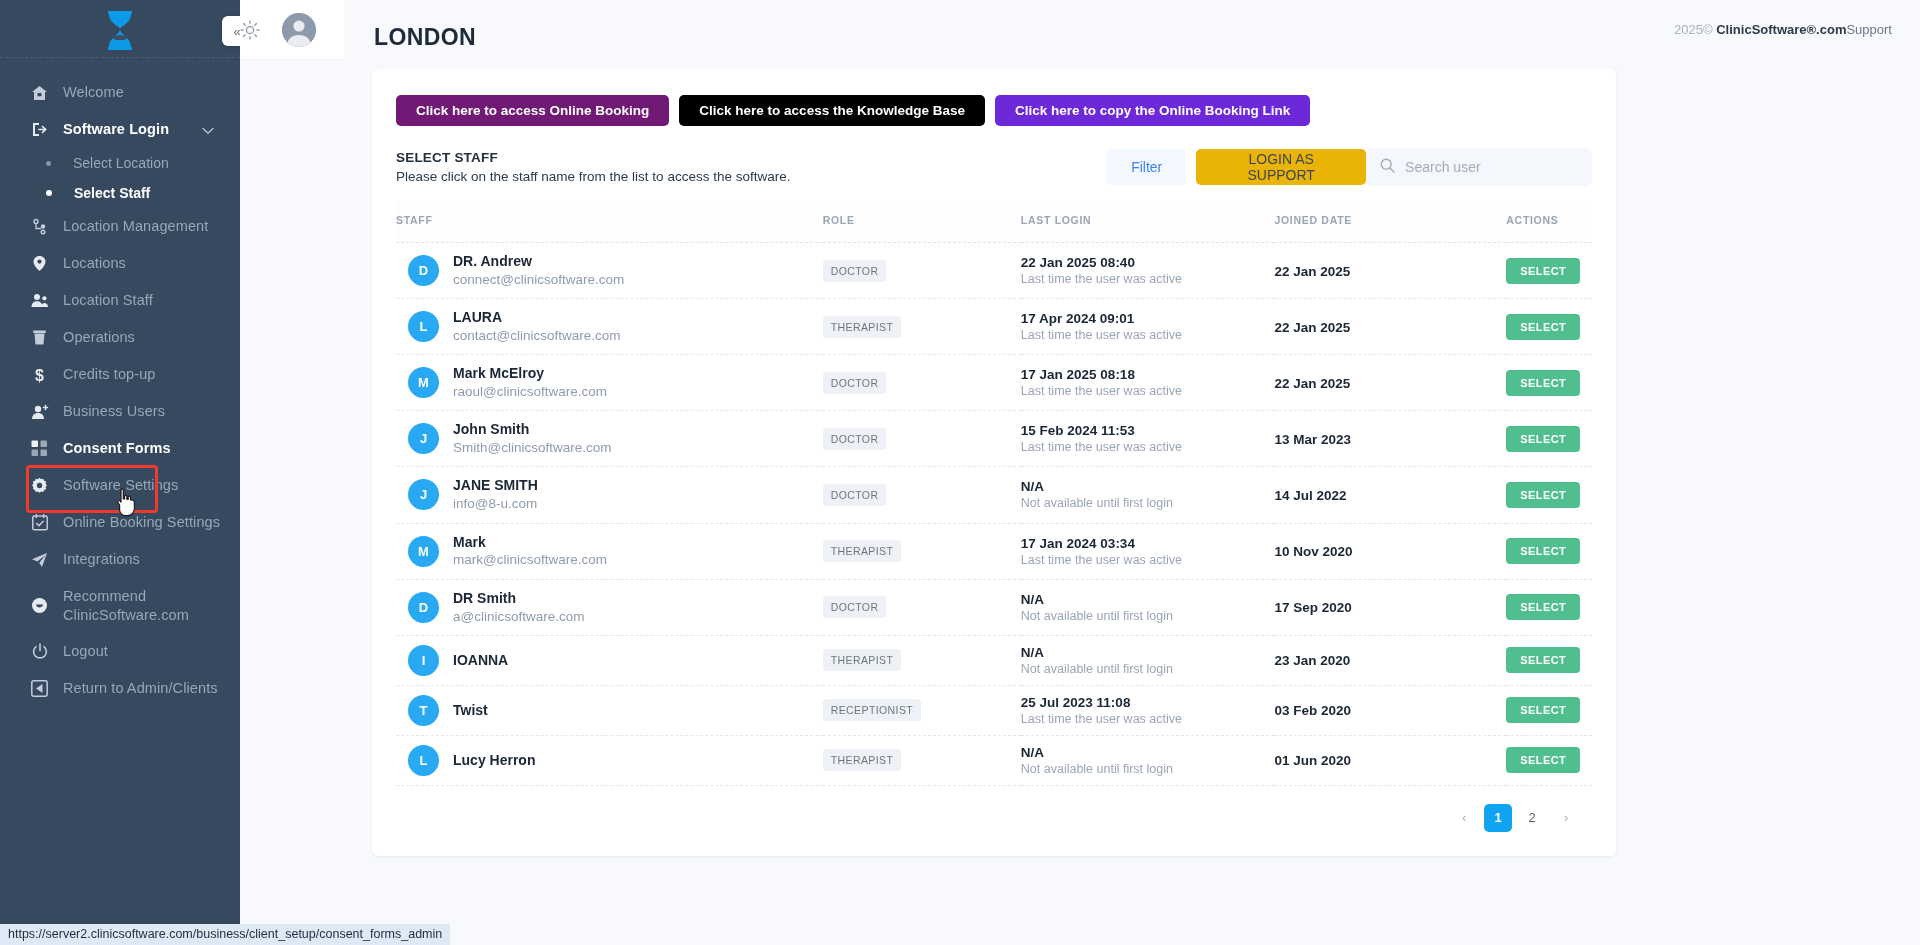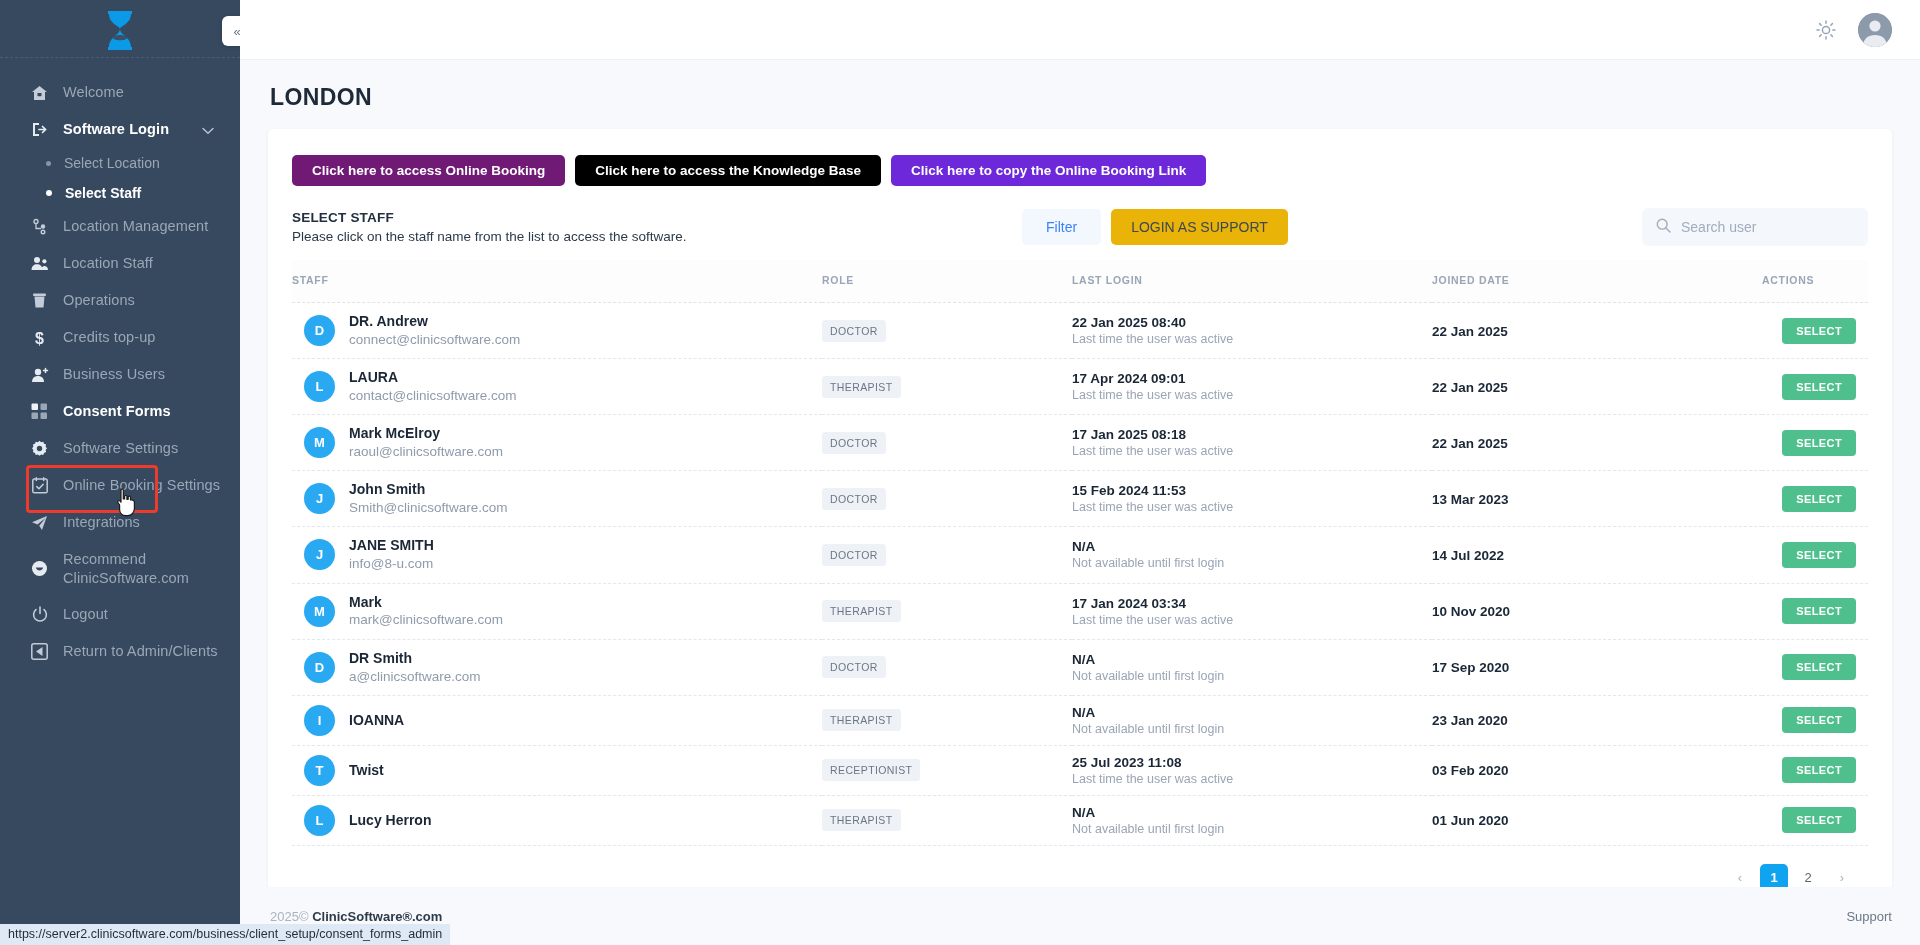--- a/index.html
+++ b/index.html
@@ -34,21 +34,21 @@
     cursor: pointer; position: relative;
     min-height: 36px;
   }
   .nav-item.active-parent { color: #ffffff; font-weight: bold; }
   .nav-icon { width: 19px; height: 19px; display: inline-flex; align-items: center; justify-content: center; flex: 0 0 19px; }
   .nav-icon svg { display: block; }
   .nav-label { line-height: 1.28; }
   .chev { position: absolute; right: 26px; top: 50%; transform: translateY(-50%); opacity: .85; }
 
   .sub-item {
-    display: flex; align-items: center; gap: 13px;
+    display: flex; align-items: center; gap: 22px;
     padding: 7px 0 7px 46px;
     color: #9aa7b6; font-size: 14px; cursor: pointer;
   }
   .sub-item .dot { width: 5px; height: 5px; border-radius: 50%; background: #8795a5; flex: 0 0 5px; }
   .sub-item.current { color: #ffffff; font-weight: bold; }
   .sub-item.current .dot { background: #ffffff; width: 6px; height: 6px; flex: 0 0 6px; }
 
   .nav-highlight {
     position: absolute;
     left: 26px; top: 465px; width: 132px; height: 48px;
@@ -62,21 +62,21 @@
 
   .collapse-btn {
     position: absolute; left: 222px; top: 16px;
     width: 30px; height: 30px; border-radius: 6px;
     background: #ffffff; box-shadow: 0 1px 4px rgba(0,0,0,.16);
     display: flex; align-items: center; justify-content: center;
     color: #64748b; font-size: 13px; cursor: pointer; z-index: 40;
   }
 
   
-  .main { flex: 1; height: 945px; background: #f7f9fc; display: flex; flex-direction: column; position: relative; }
+  .main { flex: 1; height: 945px; background: #f7f9fc; display: flex; flex-direction: row; position: relative; }
   .topbar {
     height: 60px; background: #ffffff; display: flex; align-items: center;
     justify-content: flex-end; padding-right: 28px; gap: 22px;
     border-bottom: 1px solid #eef1f5;
   }
   .sun-btn { color: #9aa5b4; cursor: pointer; display: flex; align-items: center; }
   .avatar-top {
     width: 34px; height: 34px; border-radius: 50%; background: #8d9aab;
     display: flex; align-items: flex-end; justify-content: center; overflow: hidden; cursor: pointer;
   }
@@ -245,20 +245,29 @@
           <svg width="17" height="17" viewBox="0 0 17 17">
               <circle cx="5" cy="3.5" r="2" fill="none" stroke="#c3ccd8" stroke-width="1.4"></circle>
               <circle cx="12" cy="8.5" r="2.2" fill="#c3ccd8"></circle>
               <circle cx="12" cy="14" r="1.8" fill="none" stroke="#c3ccd8" stroke-width="1.4"></circle>
               <path d="M5 5.5 v5 h5" stroke="#c3ccd8" stroke-width="1.3" fill="none"></path>
             </svg>
         </span>
         <span class="nav-label">Location Management</span>
       </div>
 
+      <div class="nav-item">
+        <span class="nav-icon">
+          <svg width="15" height="17" viewBox="0 0 15 17">
+              <path d="M7.5 1 C11 1 13.5 3.6 13.5 6.8 C13.5 11 7.5 16 7.5 16 C7.5 16 1.5 11 1.5 6.8 C1.5 3.6 4 1 7.5 1 z" fill="#e6ebf1"></path>
+              <circle cx="7.5" cy="6.6" r="2.1" fill="#36495f"></circle>
+            </svg>
+        </span>
+        <span class="nav-label">Locations</span>
+      </div>
 
       <div class="nav-item">
         <span class="nav-icon">
           <svg width="18" height="15" viewBox="0 0 18 15">
               <circle cx="6" cy="4" r="3" fill="#e6ebf1"></circle>
               <path d="M0.5 14 C0.5 10.2 3 8.2 6 8.2 C9 8.2 11.5 10.2 11.5 14 z" fill="#e6ebf1"></path>
               <circle cx="13.4" cy="5.3" r="2.1" fill="#e6ebf1"></circle>
               <path d="M10 14 C10.4 11 12 10 13.4 10 C15.3 10 17 11.3 17 14 z" fill="#e6ebf1"></path>
             </svg>
         </span>

